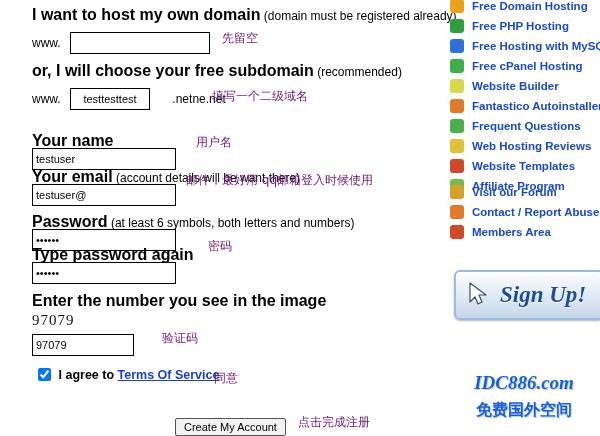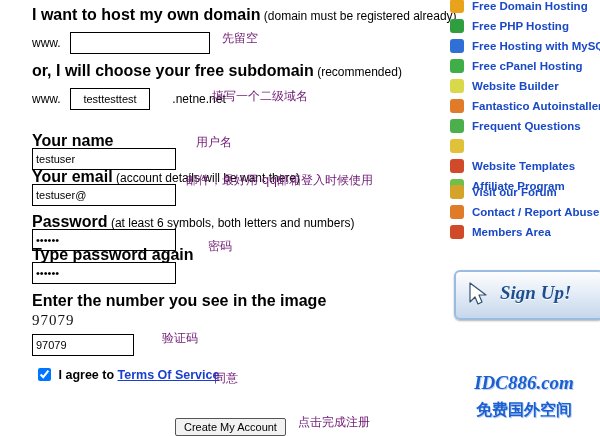--- a/index.html
+++ b/index.html
@@ -150,21 +150,21 @@
     background: linear-gradient(#fdfdfd, #dfe9f5 55%, #c6d7ea);
     box-shadow: 0 1px 2px rgba(0,0,0,.3);
   }
   .signup-text {
     position: absolute;
     left: 44px;
     top: 10px;
     font-family: "Liberation Serif", serif;
     font-style: italic;
     font-weight: bold;
-    font-size: 19px;
+    font-size: 23px;
     color: #1d4f8f;
     text-shadow: 0 1px 0 #fff;
   }
   .signup-arrow {
     position: absolute;
     left: 10px;
     top: 9px;
     width: 28px;
     height: 26px;
   }
@@ -292,20 +292,21 @@
       <div class="link-item">
         <span class="li-icon" style="background:#e07b2a;"></span>
         <a href="#">Fantastico Autoinstaller</a>
       </div>
       <div class="link-item">
         <span class="li-icon" style="background:#4bb04b;"></span>
         <a href="#">Frequent Questions</a>
       </div>
       <div class="link-item">
         <span class="li-icon" style="background:#e0c23a;"></span>
+        <a href="#">Web Hosting Reviews</a>
       </div>
       <div class="link-item">
         <span class="li-icon" style="background:#d04a2a;"></span>
         <a href="#">Website Templates</a>
       </div>
       <div class="link-item">
         <span class="li-icon" style="background:#6fbf4a;"></span>
         <a href="#">Affiliate Program</a>
       </div>
     </div>

